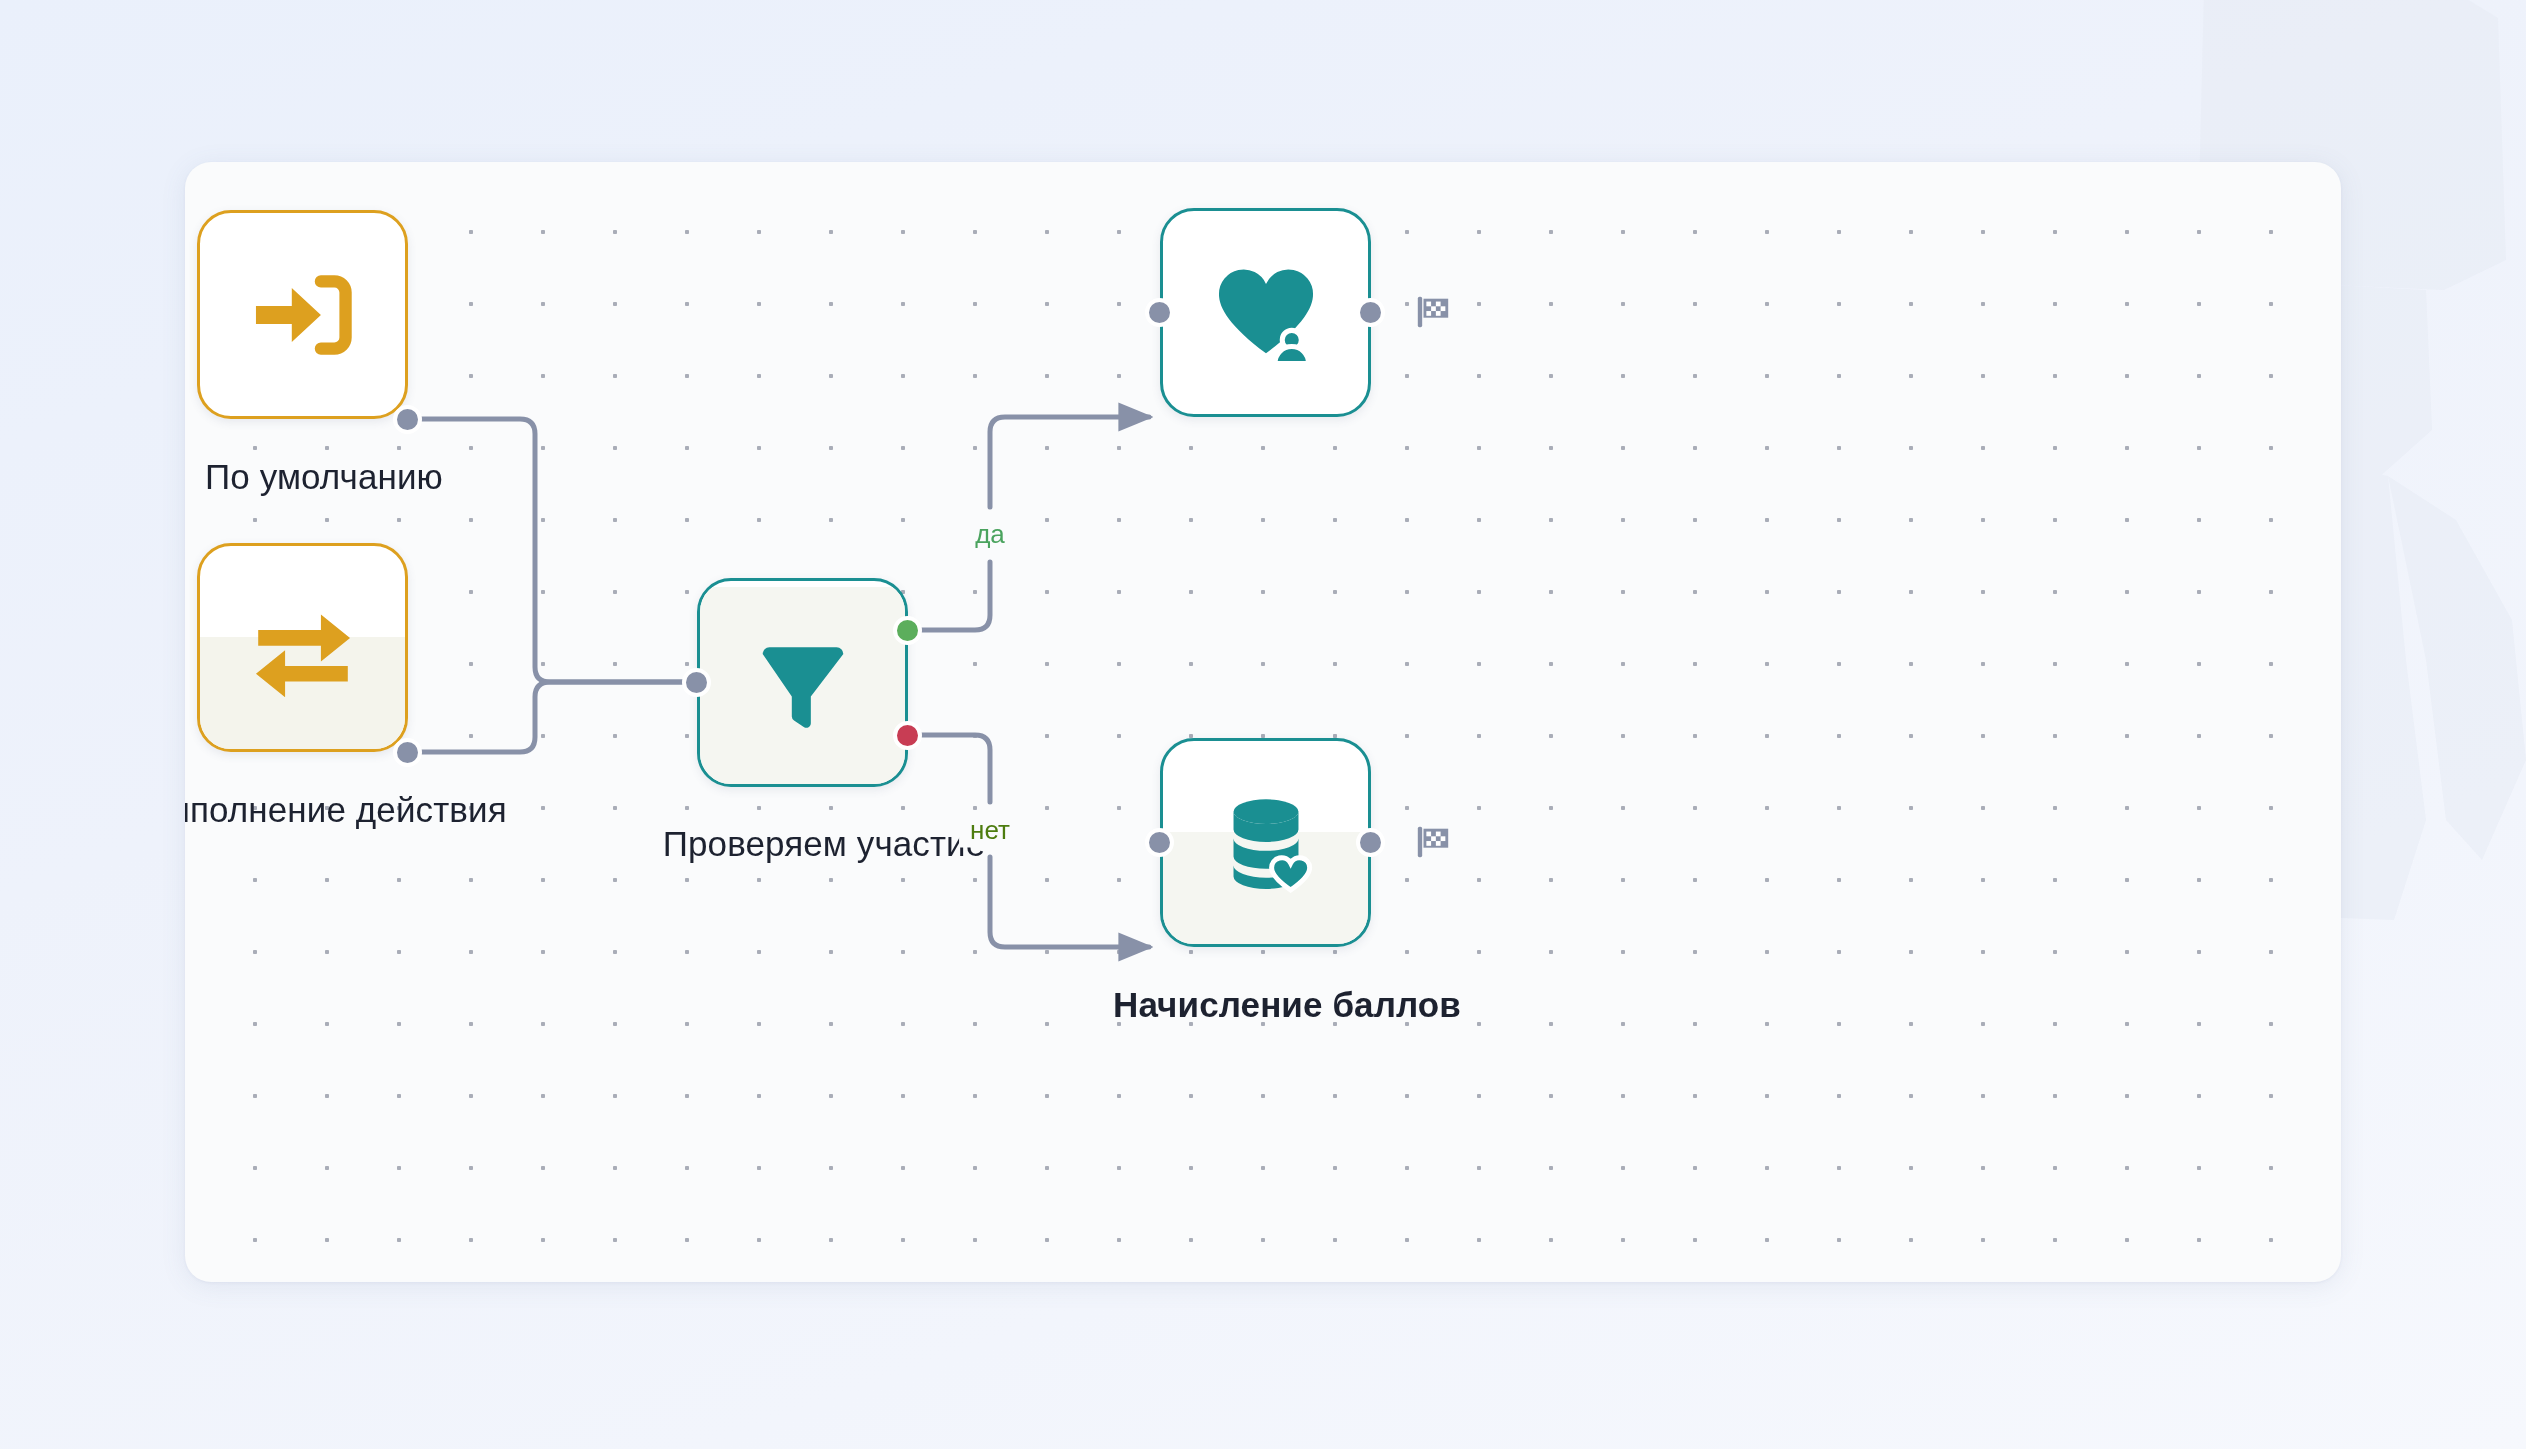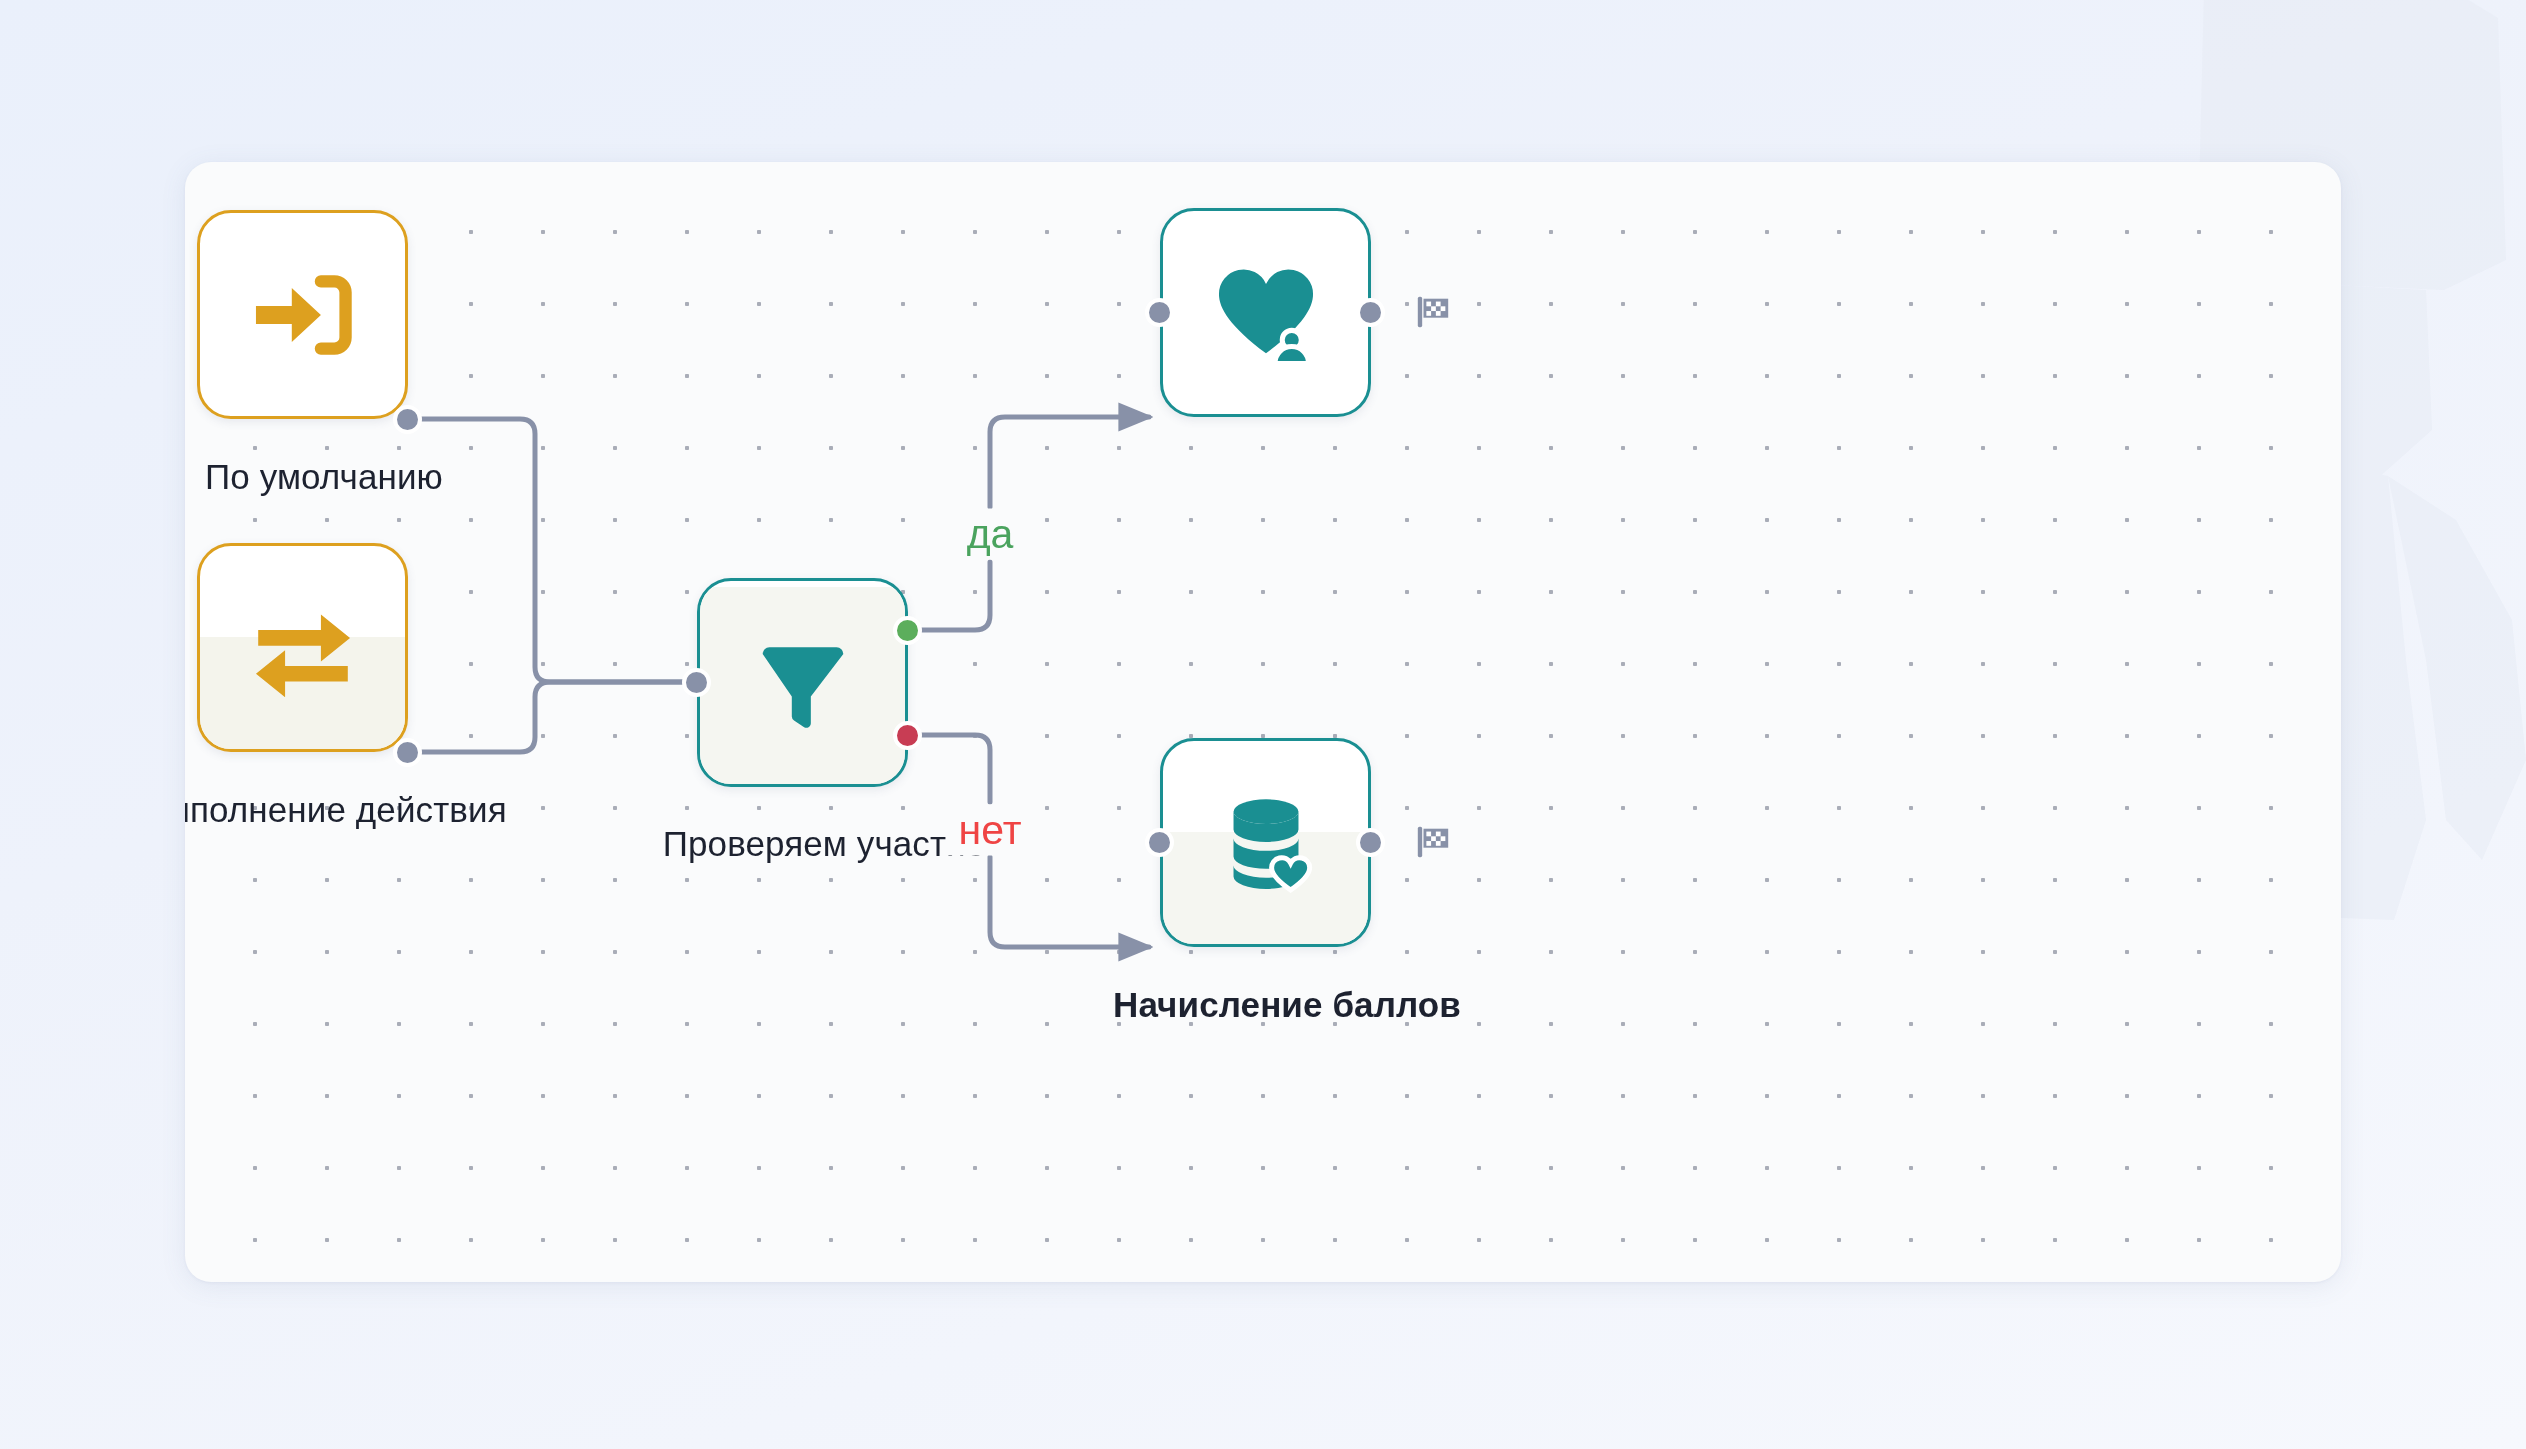--- a/index.html
+++ b/index.html
@@ -108,29 +108,29 @@
     white-space: nowrap;
     text-align: center;
     transform: translateX(-50%);
     letter-spacing: 0.1px;
     margin-left: 21px;
   }
 
   
   .edge-label {
     position: absolute;
-    font-size: 41px;
+    font-size: 26px;
     white-space: nowrap;
     transform: translate(-50%, -50%);
     background: #fafbfc;
     padding: 2px 11px;
     z-index: 12;
   }
   .edge-label.yes { color: #4aa35e; }
-  .edge-label.no  { color: #ef4444; }
+  .edge-label.no  { color: #4d7c0f; }
 
   
   .flag {
     position: absolute;
     width: 38px;
     height: 38px;
     z-index: 11;
   }
 </style>
 </head>

